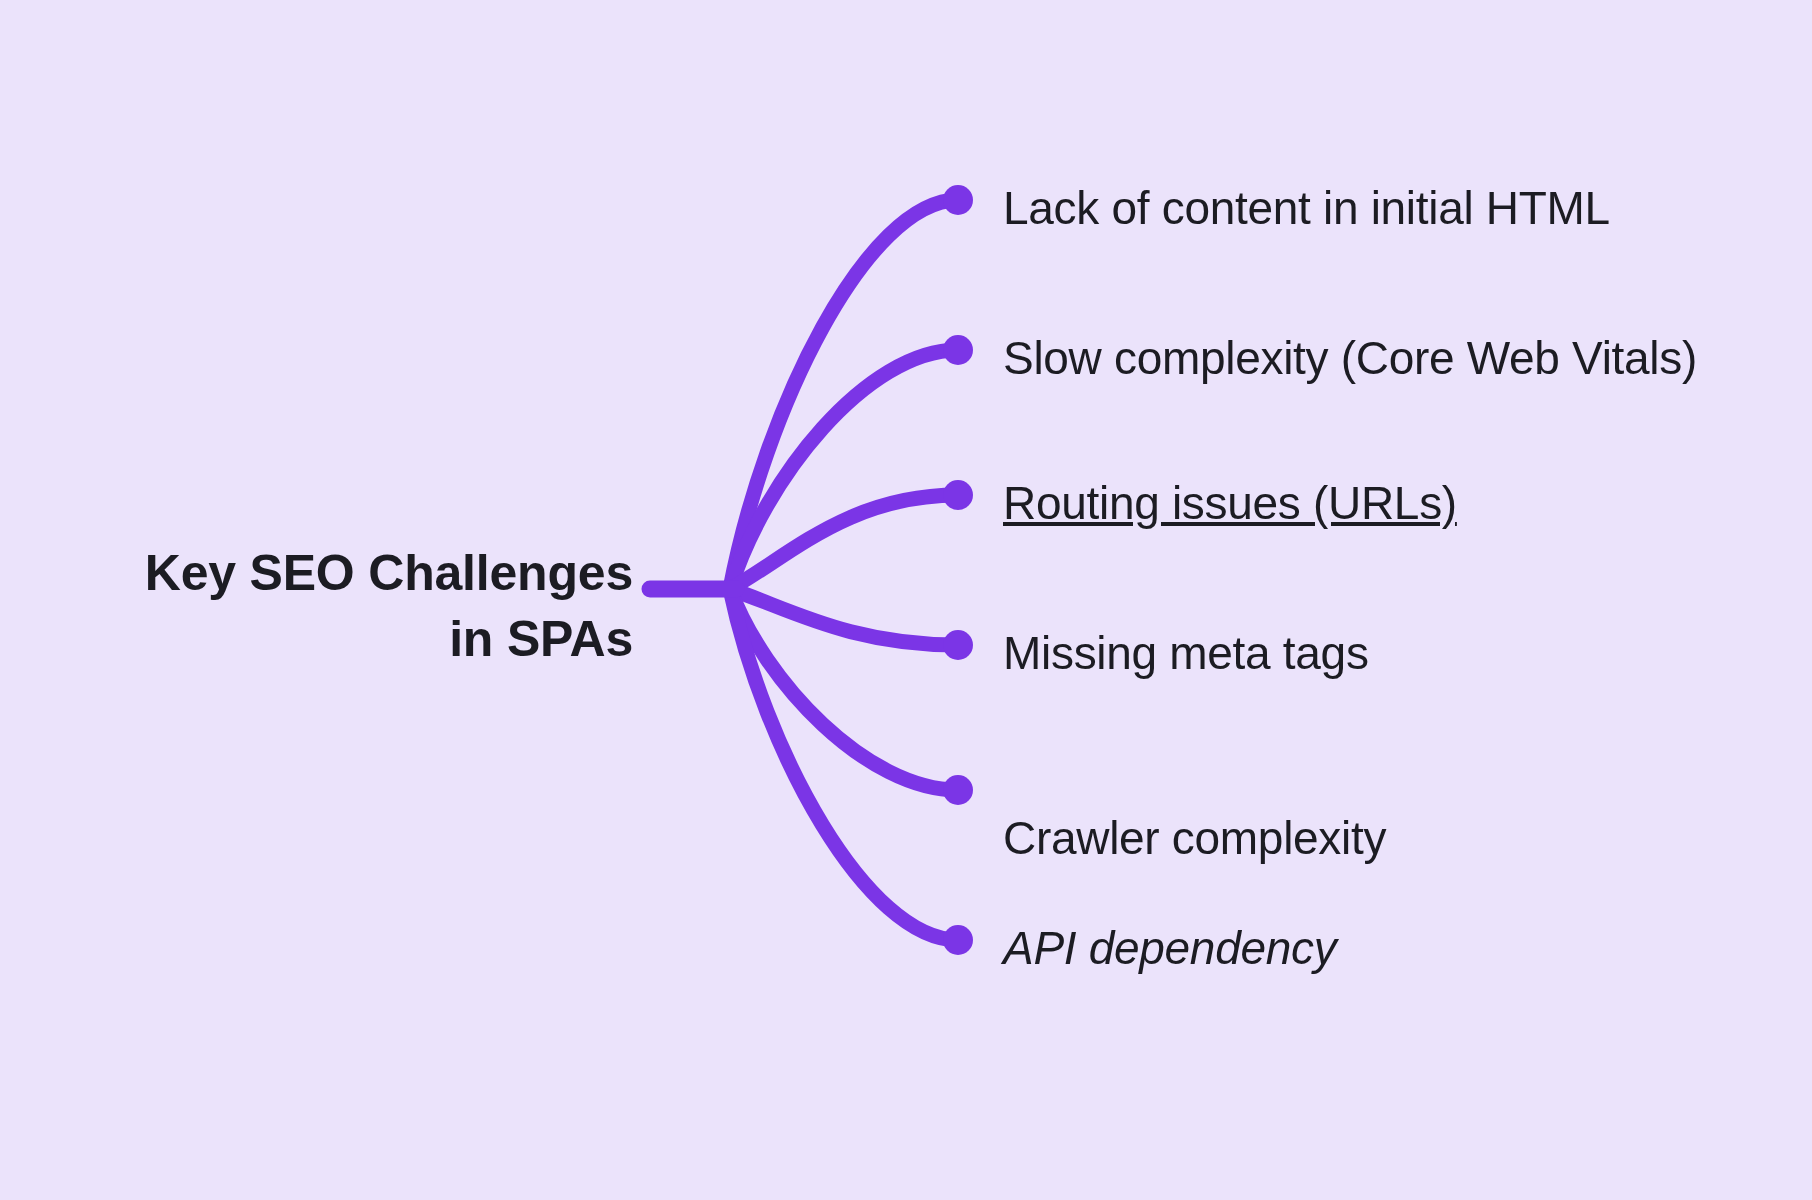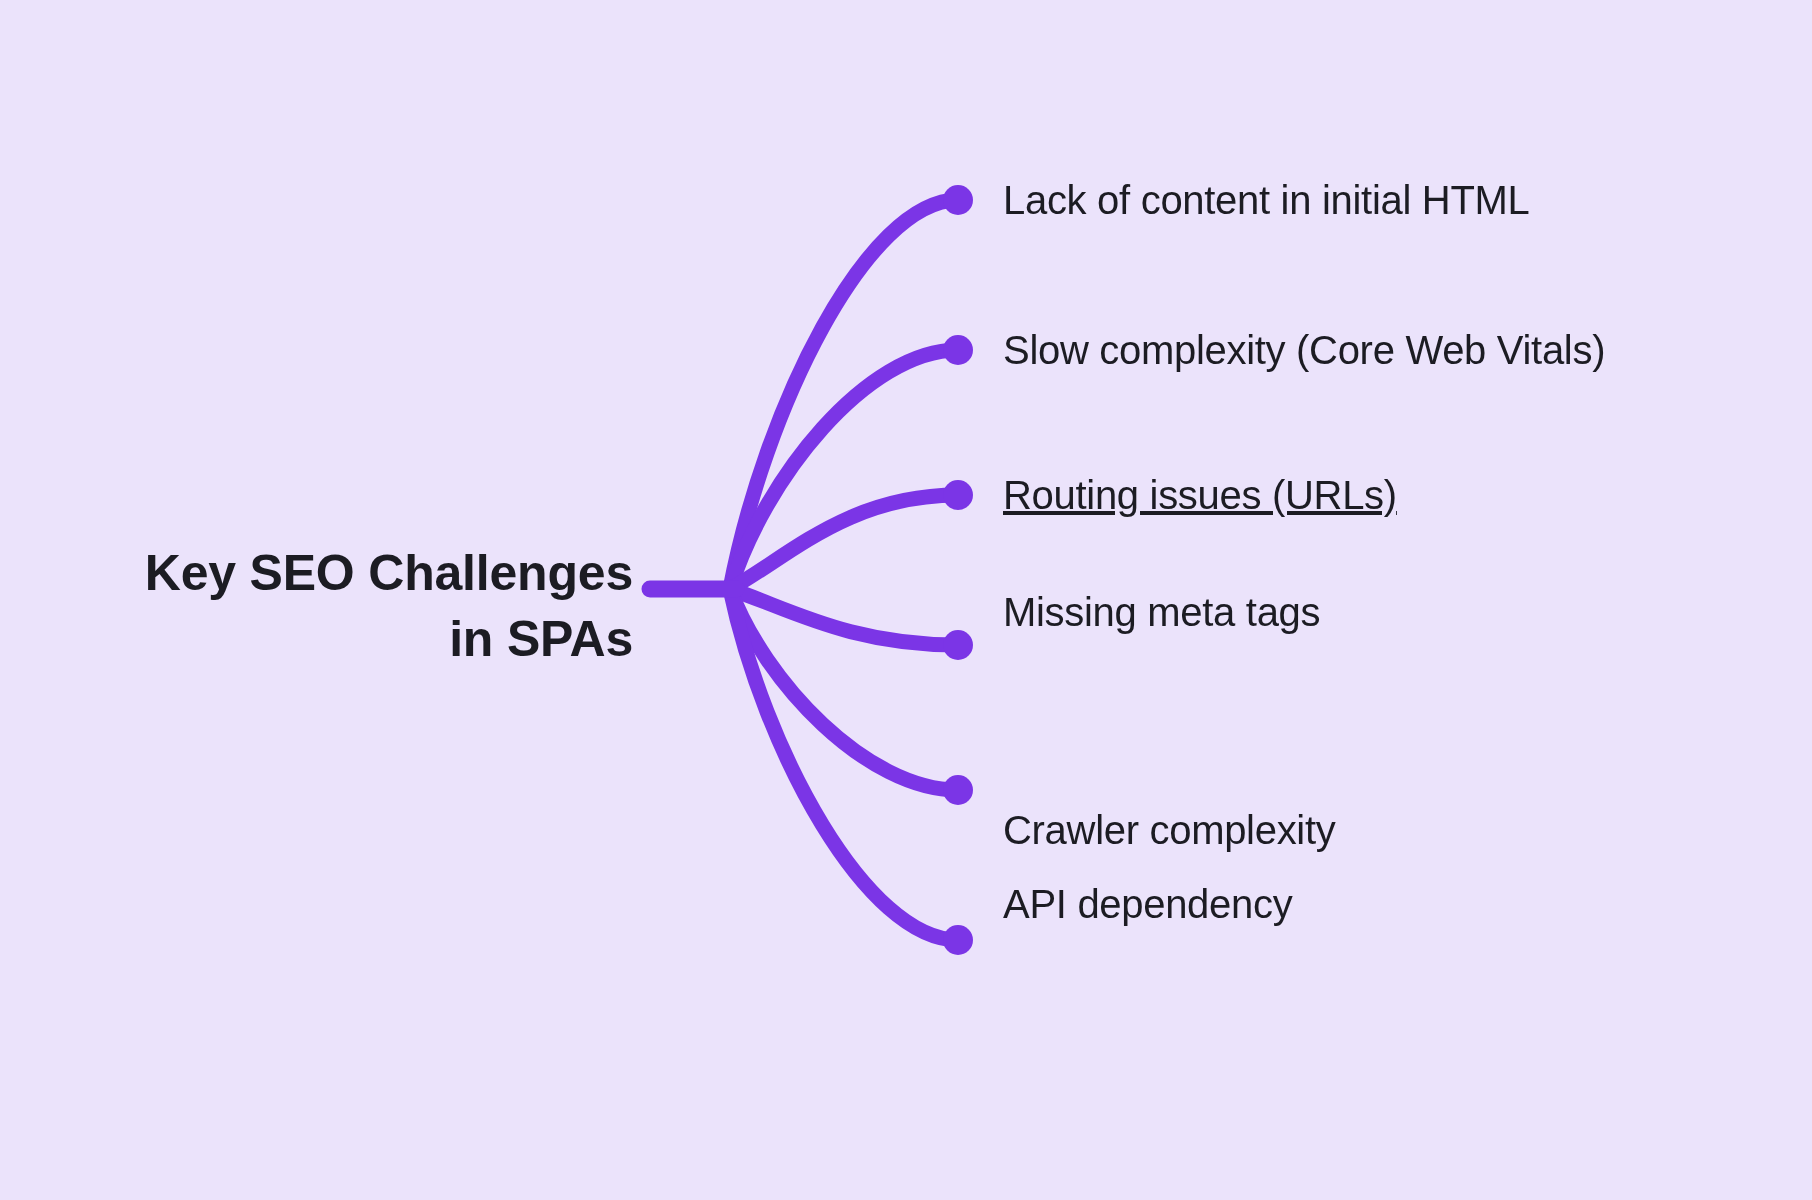--- a/index.html
+++ b/index.html
@@ -36,27 +36,28 @@
     font-size: 50px;
     line-height: 1.32;
     font-weight: 700;
     color: #1c1c23;
     letter-spacing: -0.2px;
     white-space: pre-line;
   }
   .branch-label {
     position: absolute;
     left: 1003px;
-    font-size: 40px;
+    font-size: 46px;
     line-height: 1;
     font-weight: 400;
     color: #1c1c23;
     letter-spacing: -0.3px;
     white-space: nowrap;
     transform: translateY(-50%);
+    margin-top: 8px;
   }
 </style>
 </head>
 <body>
 
 <div id="mindmap">
 
   <svg id="edge-layer" viewBox="0 0 1812 1200">
     <g id="edges">
         <path d="M 730 589 C 764 410.06, 866.8 200, 958 200" stroke="#7b35e6" stroke-width="15" stroke-linecap="round" fill="none"></path>
@@ -79,18 +80,18 @@
       </g>
   </svg>
 
   <div class="root-label">Key SEO Challenges
 in SPAs</div>
 
   <div id="labels">
       <div class="branch-label" style="top: 200px;">Lack of content in initial HTML</div>
       <div class="branch-label" style="top: 350px;">Slow complexity (Core Web Vitals)</div>
       <div class="branch-label" style="top: 495px; text-decoration: underline;">Routing issues (URLs)</div>
-      <div class="branch-label" style="top: 612px;">Missing meta tags</div>
+      <div class="branch-label" style="top: 645px;">Missing meta tags</div>
       <div class="branch-label" style="top: 830px;">Crawler complexity</div>
-      <div class="branch-label" style="top: 904px;">API dependency</div>
+      <div class="branch-label" style="top: 940px; font-style: italic;">API dependency</div>
     </div>
 
 </div>
 
 </body></html>

